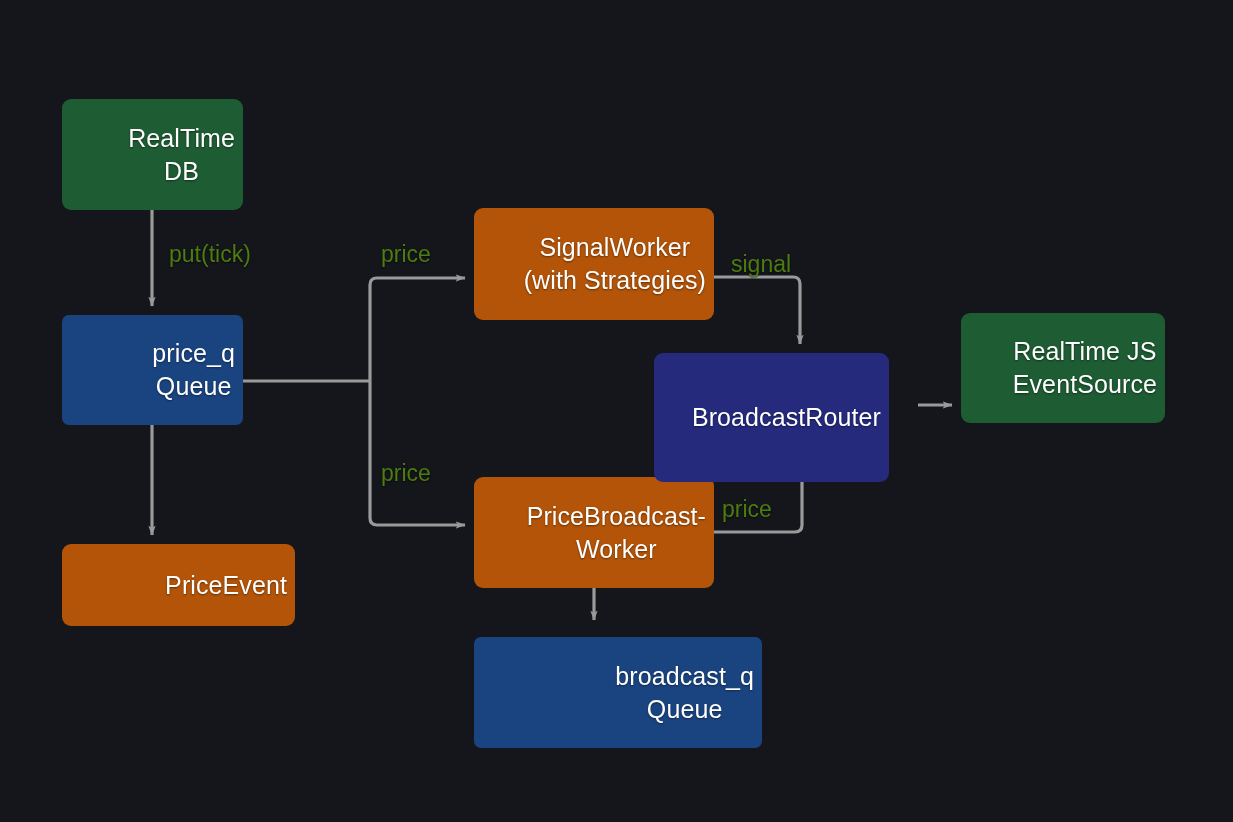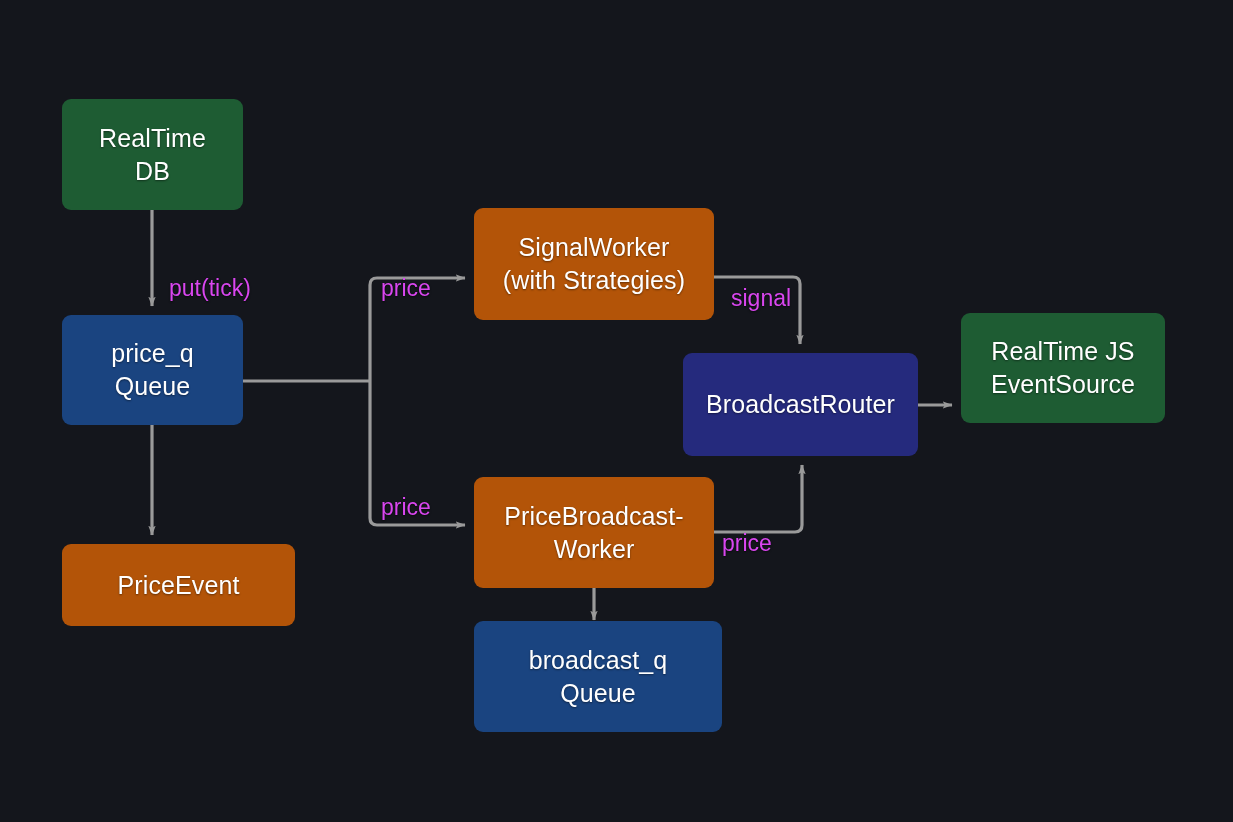--- a/index.html
+++ b/index.html
@@ -27,50 +27,49 @@
     width: 1233px;
     height: 822px;
     pointer-events: none;
   }
   .node {
     position: absolute;
     box-sizing: border-box;
     border-radius: 9px;
     display: flex;
     align-items: center;
-    justify-content: center;
+    justify-content: flex-end;
     text-align: center;
     color: #ffffff;
     font-size: 25px;
     line-height: 1.32;
     letter-spacing: 0.1px;
     font-family: "Liberation Sans", sans-serif;
     text-shadow: 0 1px 2px rgba(0,0,0,0.45);
     padding: 2px 8px;
     z-index: 2;
   }
   .node-label {
     white-space: pre-line;
     display: block;
   }
   .n-green  { background: #1e5c33; }
-  .n-blue   { background: #1a4480; }
+  .n-blue   { background: #1a4480; border-radius: 7px; }
   .n-indigo { background: #252a7d; }
   .n-orange { background: #b35408; }
 
   .edge-label {
     position: absolute;
-    color: #d946ef;
+    color: #4d7c0f;
     font-size: 23px;
     line-height: 1;
     font-family: "Liberation Sans", sans-serif;
     white-space: nowrap;
     text-shadow: 0 1px 2px rgba(0,0,0,0.6);
     z-index: 3;
-    margin-top: 34px;
   }
 </style>
 </head>
 <body>
 
 <div id="canvas">
 
   <svg class="edge-layer" viewBox="0 0 1233 822" width="1233" height="822" aria-hidden="true">
     <defs>
       <marker id="arrowhead" markerWidth="10" markerHeight="8" refX="9.4" refY="4" orient="auto" markerUnits="userSpaceOnUse">
@@ -116,26 +115,26 @@
   <div class="node n-orange" style="left:474px; top:208px; width:240px; height:112px;">
     <span class="node-label">SignalWorker
 (with Strategies)</span>
   </div>
 
   <div class="node n-orange" style="left:474px; top:477px; width:240px; height:111px;">
     <span class="node-label">PriceBroadcast-
 Worker</span>
   </div>
 
-  <div class="node n-blue" style="left:474px; top:621px; width:248px; height:111px;">
+  <div class="node n-blue" style="left:474px; top:637px; width:288px; height:111px;">
     <span class="node-label">broadcast_q
 Queue</span>
   </div>
 
-  <div class="node n-indigo" style="left:683px; top:353px; width:235px; height:103px;">
+  <div class="node n-indigo" style="left:654px; top:353px; width:235px; height:129px;">
     <span class="node-label">BroadcastRouter</span>
   </div>
 
   <div class="node n-green" style="left:961px; top:313px; width:204px; height:110px;">
     <span class="node-label">RealTime JS
 EventSource</span>
   </div>
 
   <span class="edge-label" style="left:169px; top:243px;">put(tick)</span>
 

